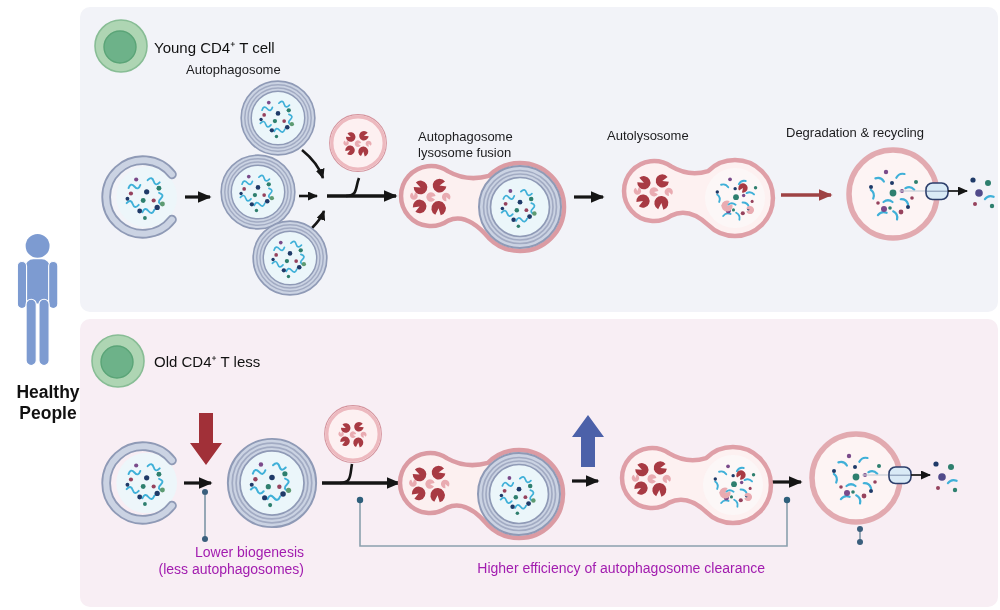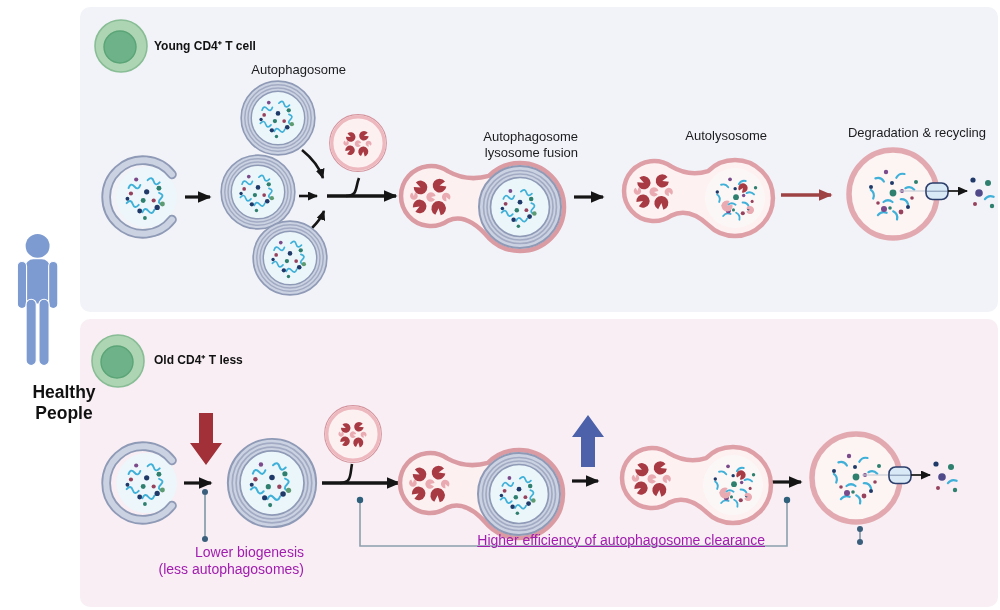--- a/index.html
+++ b/index.html
@@ -3,22 +3,22 @@
 <meta charset="utf-8">
 <style>
   html,body{margin:0;padding:0;background:#fff;}
   .canvas{position:relative;width:1000px;height:610px;background:#ffffff;
           font-family:"Liberation Sans",sans-serif;overflow:hidden;}
   .panel{position:absolute;border-radius:10px;}
   .panel.young{left:80px;top:7px;width:918px;height:305px;background:#f2f3f8;}
   .panel.old{left:80px;top:319px;width:918px;height:288px;background:#f8eef4;}
   .art{position:absolute;left:0;top:0;}
   .lbl{position:absolute;color:#1c1c1e;font-size:13px;line-height:16px;
-       text-align:right;white-space:pre-line;}
-  .title{position:absolute;font-size:12px;font-weight:bold;color:#111;white-space:pre;}
+       text-align:left;white-space:pre-line;}
+  .title{position:absolute;font-size:15px;font-weight:normal;color:#111;white-space:pre;}
   .teal{position:absolute;color:#a21caf;font-size:14px;line-height:17px;
         text-align:right;white-space:pre-line;}
   .people{position:absolute;font-size:17.5px;font-weight:bold;color:#111;
           line-height:21px;text-align:center;white-space:pre-line;}
 </style>
 </head>
 <body>
 
 <div class="canvas">
 
@@ -257,27 +257,27 @@
       <circle cx="360" cy="500" r="3.2" fill="#2e5f7b"></circle>
       <circle cx="787" cy="500" r="3.2" fill="#2e5f7b"></circle>
     </g>
     <g>
       <line x1="860" y1="530" x2="860" y2="542" stroke="#7d95a6" stroke-width="1.6"></line>
       <circle cx="860" cy="529" r="3" fill="#3a5f7d"></circle>
       <circle cx="860" cy="542" r="3" fill="#3a5f7d"></circle>
     </g>
   </svg>
 
-  <div class="people" style="left:16px;top:382px;width:96px;">Healthy
+  <div class="people" style="left:0px;top:382px;width:96px;">Healthy
 People</div>
 
   <div class="title" style="left:154px;top:37px;">Young CD4⁺ T cell</div>
   <div class="lbl" style="left:186px;top:62px;width:160px;">Autophagosome</div>
   <div class="lbl" style="left:418px;top:129px;width:160px;">Autophagosome
 lysosome fusion</div>
   <div class="lbl" style="left:607px;top:128px;width:160px;">Autolysosome</div>
   <div class="lbl" style="left:786px;top:125px;width:200px;">Degradation &amp; recycling</div>
 
   <div class="title" style="left:154px;top:351px;">Old CD4⁺ T less</div>
   <div class="teal" style="left:104px;top:544px;width:200px;">Lower biogenesis
 (less autophagosomes)</div>
-  <div class="teal" style="left:405px;top:532px;width:360px;text-decoration:underline;">Higher efficiency of autophagosome clearance</div>
+  <div class="teal" style="left:405px;top:560px;width:360px;">Higher efficiency of autophagosome clearance</div>
 </div>
 
 </body></html>

